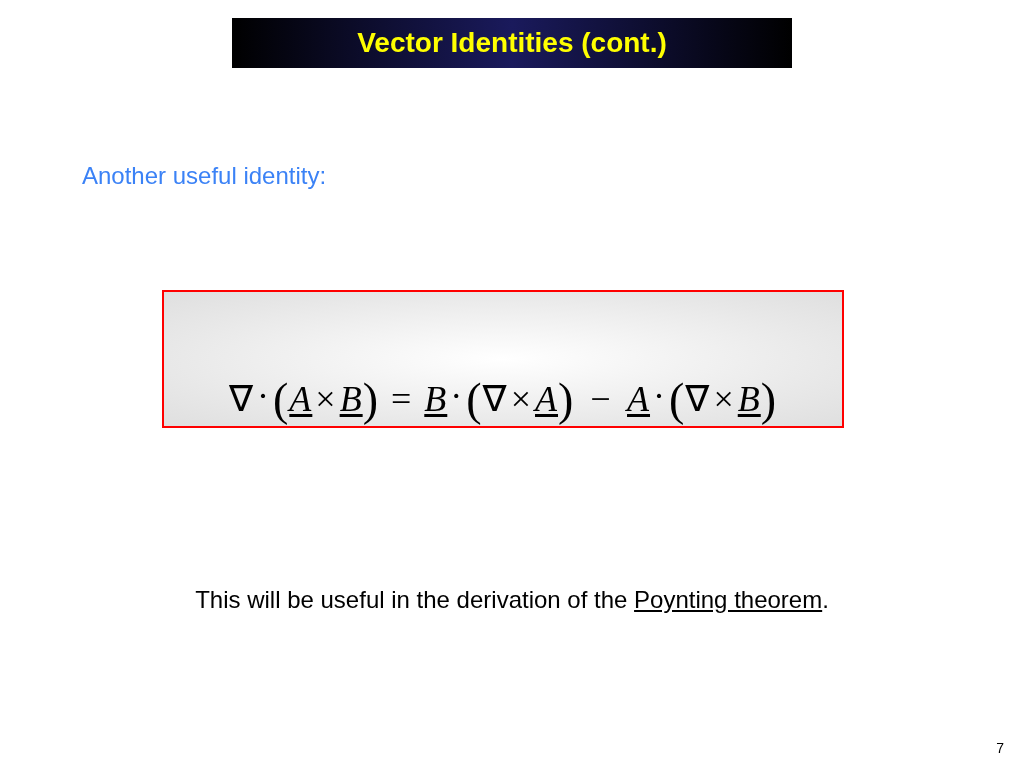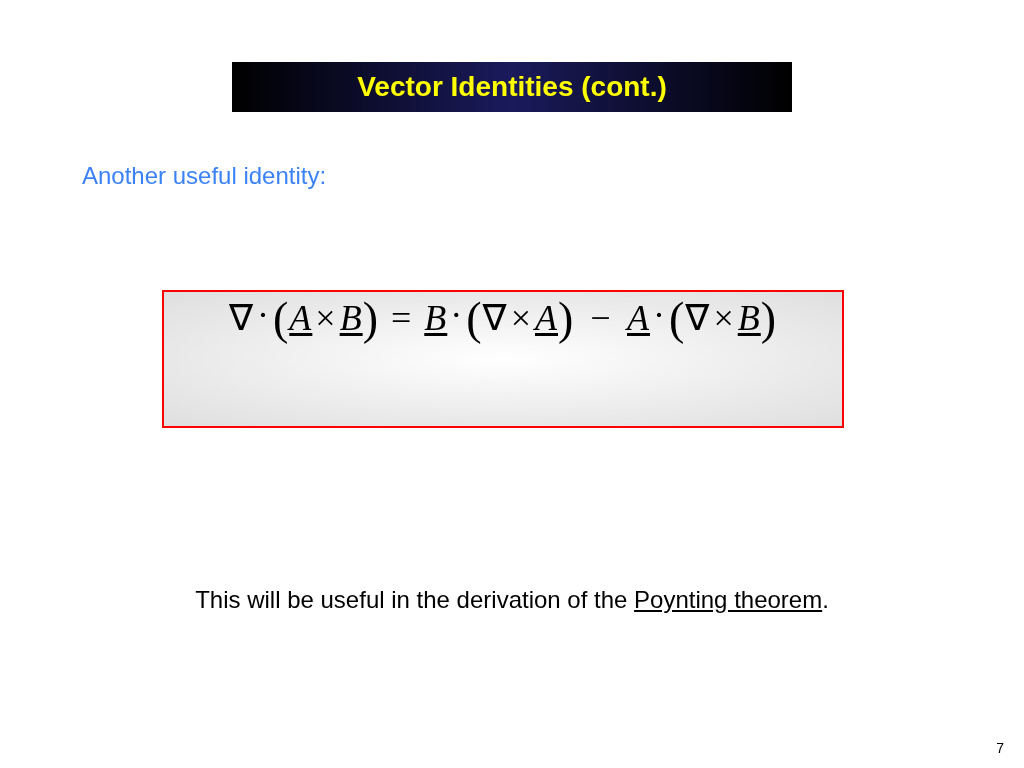--- a/index.html
+++ b/index.html
@@ -17,21 +17,20 @@
     .title-bar {
       position: absolute;
       top: 18px;
       left: 232px;
       width: 560px;
       height: 50px;
       background: linear-gradient(to right, #000000, #1a1a5c 50%, #000000);
       display: flex;
       align-items: center;
       justify-content: center;
-      margin-top: 44px;
     }
     .title-text {
       color: #ffff00;
       font-size: 28px;
       font-weight: bold;
     }
     .intro-text {
       position: absolute;
       top: 162px;
       left: 82px;
@@ -40,21 +39,21 @@
     }
     .equation-box {
       position: absolute;
       top: 290px;
       left: 162px;
       width: 682px;
       height: 138px;
       border: 2px solid #ff0000;
       background: radial-gradient(ellipse at center, #ffffff 0%, #e8e8e8 70%, #dfdfdf 100%);
       display: flex;
-      align-items: flex-start;
+      align-items: flex-end;
       justify-content: center;
     }
     .equation {
       font-family: "Times New Roman", Times, serif;
       font-size: 36px;
       font-style: italic;
       letter-spacing: 1px;
       white-space: nowrap;
     }
     .equation .op {

